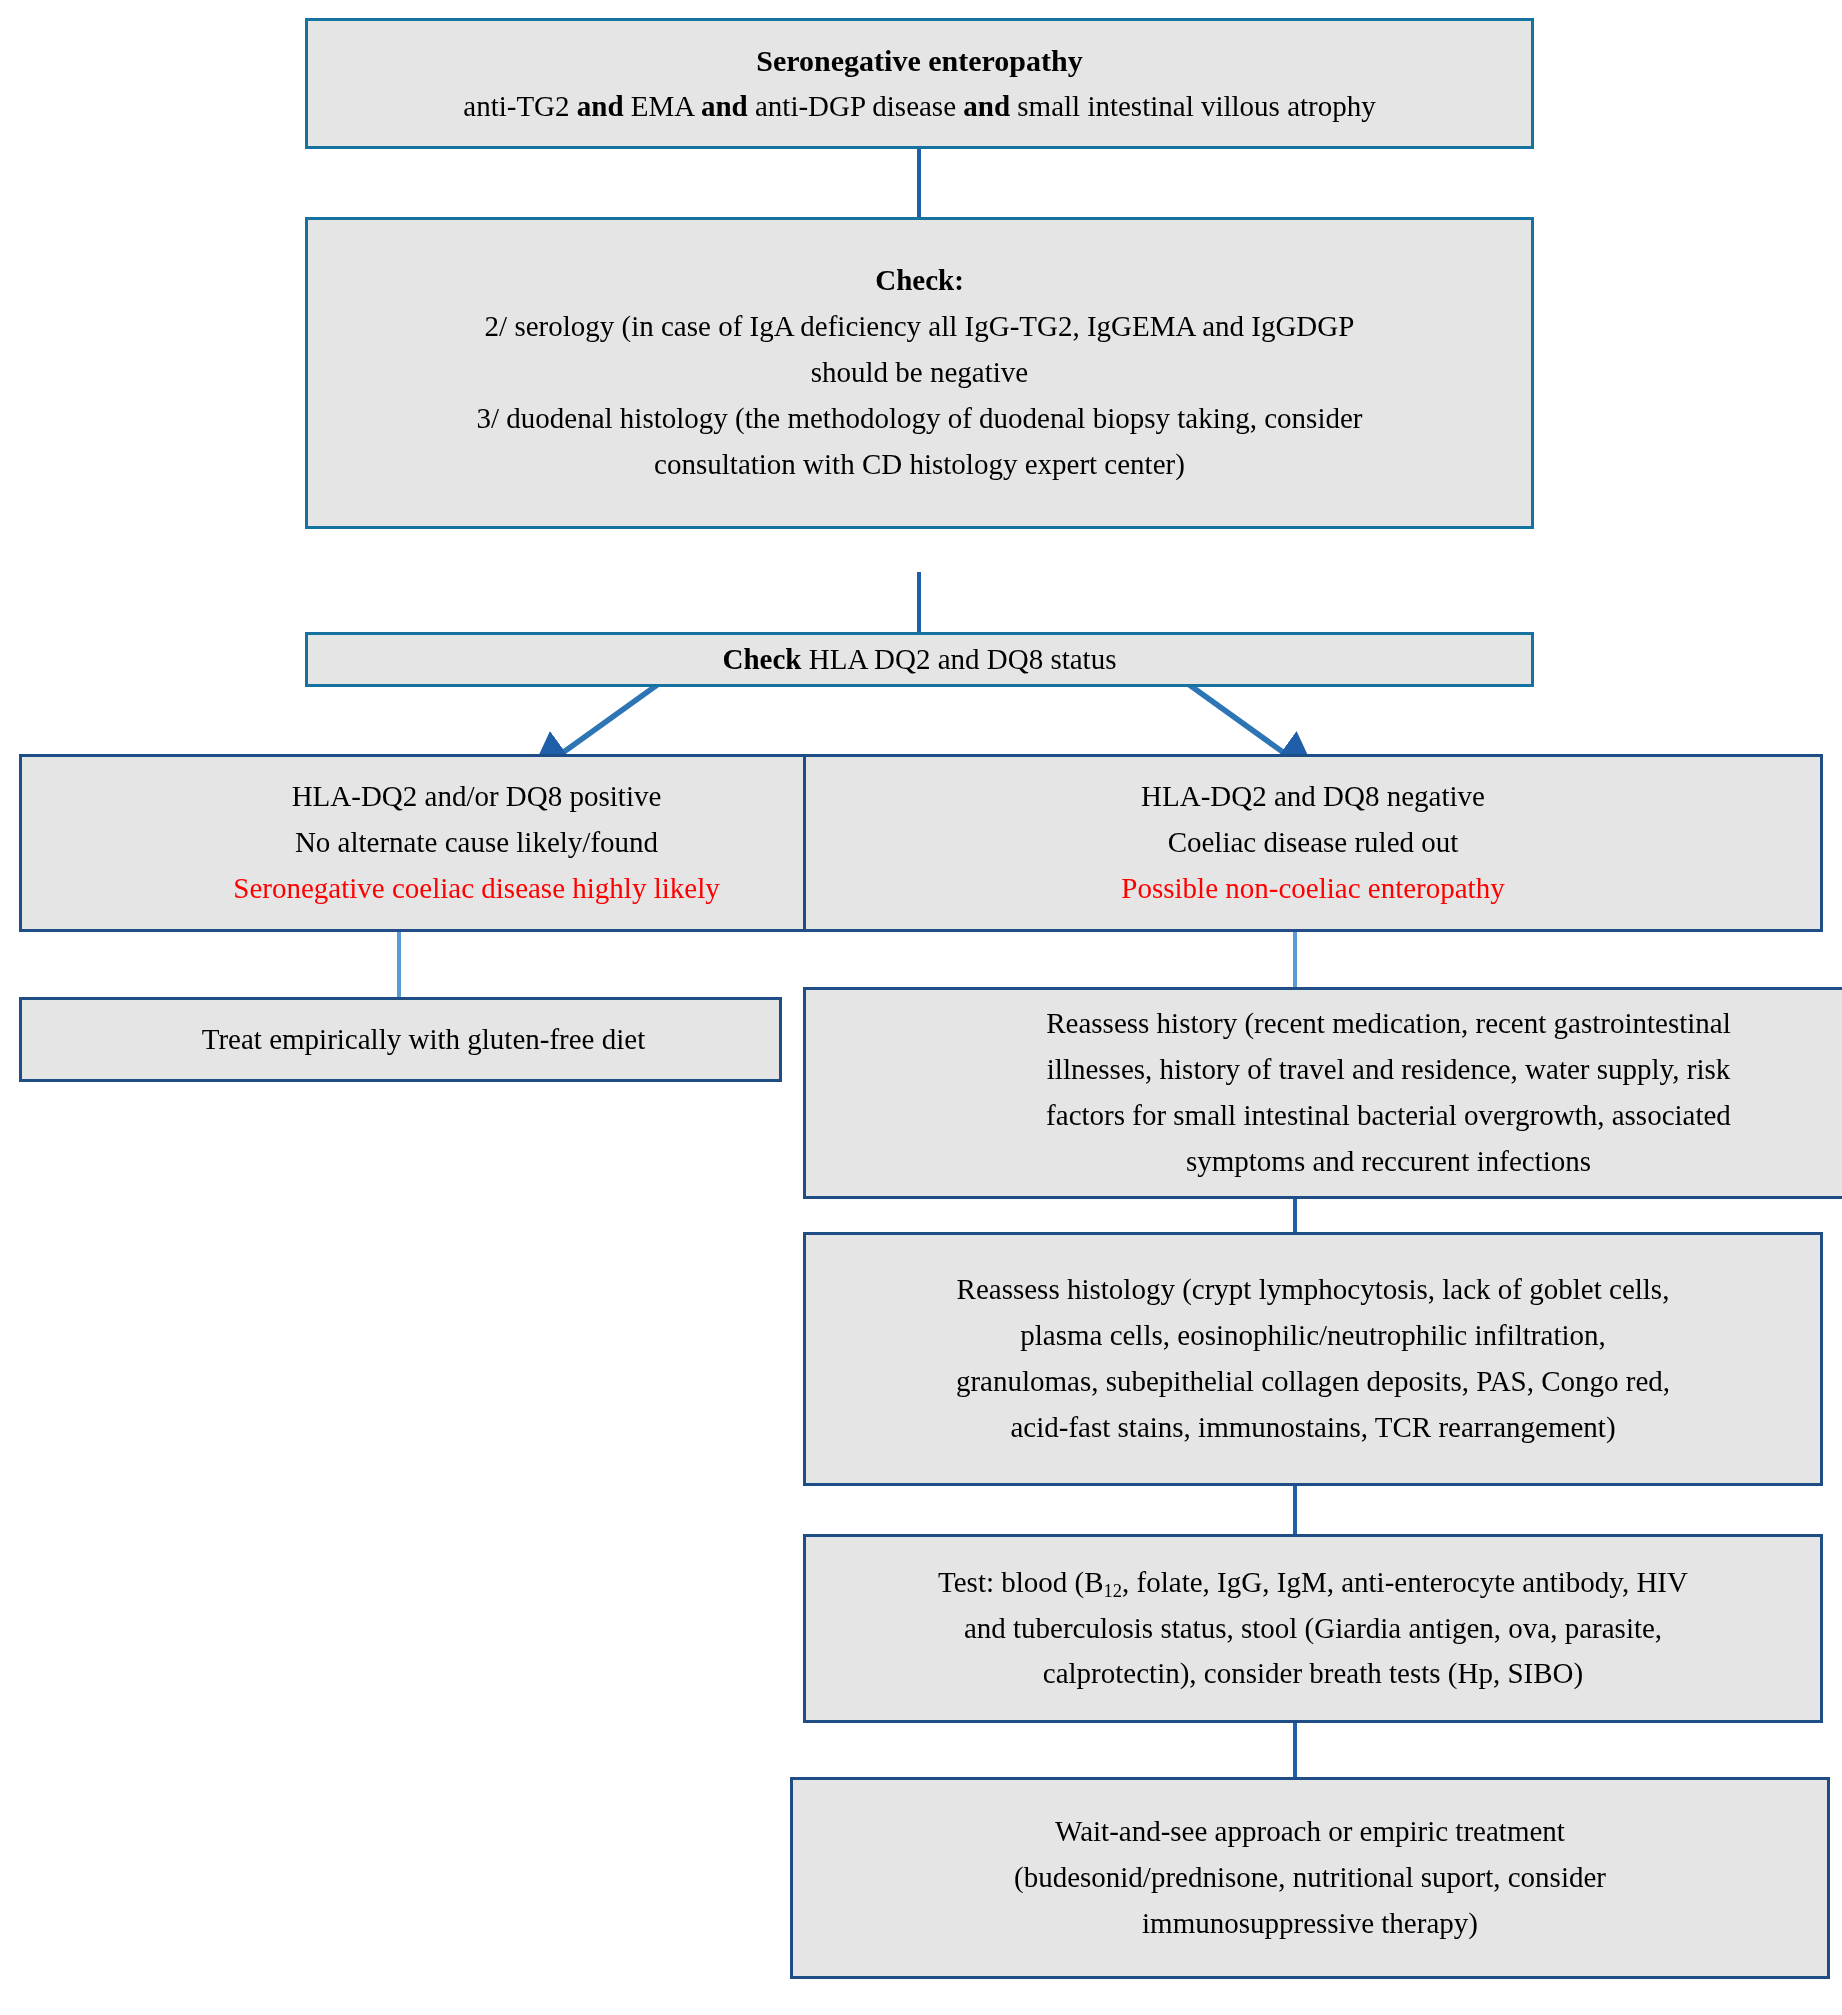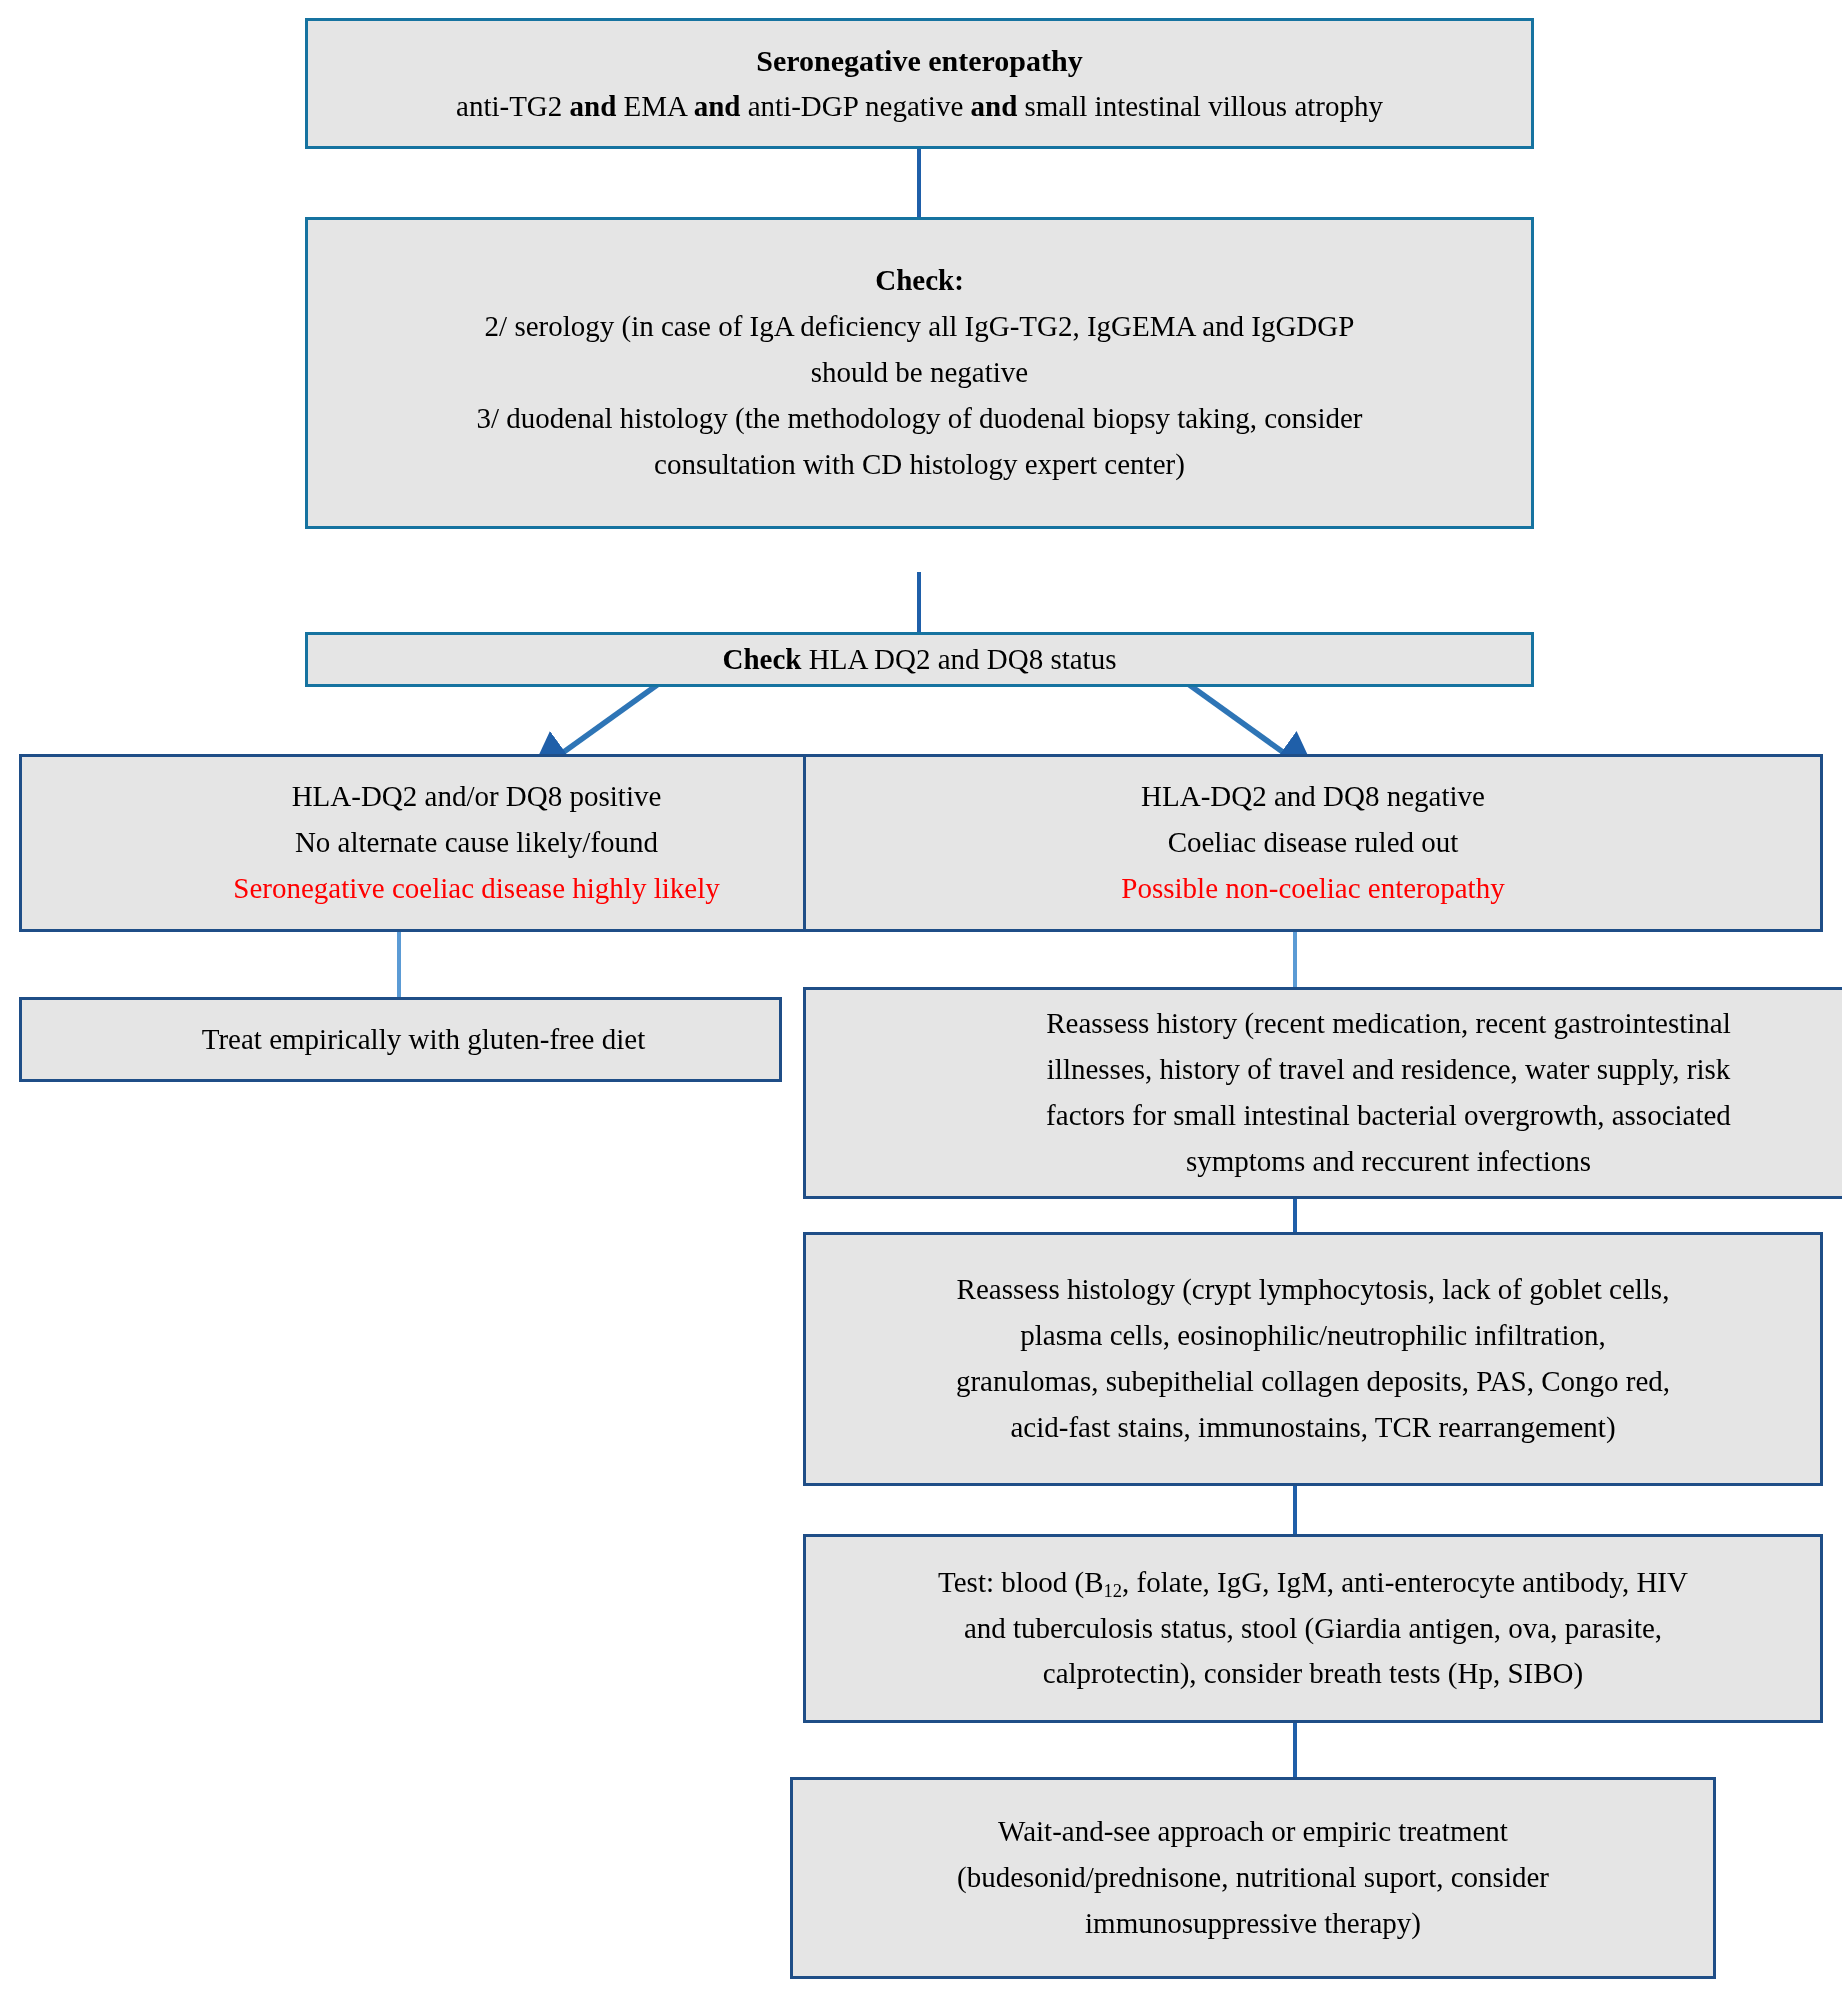--- a/index.html
+++ b/index.html
@@ -90,21 +90,21 @@
       <marker id="ah" markerWidth="9" markerHeight="9" refX="2.2" refY="4.5" orient="auto">
         <path d="M0,0 L8,4.5 L0,9 z" fill="#1F5FA9"></path>
       </marker>
     </defs>
     <line x1="1300" y1="1348" x2="1094" y2="1496" stroke="#2E75B6" stroke-width="11" marker-end="url(#ah)"></line>
     <line x1="2342" y1="1348" x2="2548" y2="1496" stroke="#2E75B6" stroke-width="11" marker-end="url(#ah)"></line>
   </svg>
 
   <div class="node teal" style="left:305px; top:18px; width:1229px; height:131px;">
     <span class="line t-lg b">Seronegative enteropathy</span>
-    <span class="line t-md"><span>anti-TG2 </span><span class="b">and</span><span> EMA </span><span class="b">and</span><span> anti-DGP negative </span><span class="b">and</span><span> small intestinal villous atrophy</span></span>
+    <span class="line t-md"><span>anti-TG2 </span><span class="b">and</span><span> EMA </span><span class="b">and</span><span> anti-DGP disease </span><span class="b">and</span><span> small intestinal villous atrophy</span></span>
   </div>
 
   <div class="node teal" style="left:305px; top:217px; width:1229px; height:312px; padding:9px 20px;">
     <span class="line t-md b">Check:</span>
     <span class="line t-md">2/ serology (in case of IgA deficiency all IgG-TG2, IgGEMA and IgGDGP</span>
     <span class="line t-md">should be negative</span>
     <span class="line t-md">3/ duodenal histology (the methodology of duodenal biopsy taking, consider</span>
     <span class="line t-md">consultation with CD histology expert center)</span>
   </div>
 
@@ -141,20 +141,20 @@
     <span class="line t-md">granulomas, subepithelial collagen deposits, PAS, Congo red,</span>
     <span class="line t-md">acid-fast stains, immunostains, TCR rearrangement)</span>
   </div>
 
   <div class="node navy" style="left:803px; top:1534px; width:1020px; height:189px; padding:4px 16px;">
     <span class="line t-md"><span>Test: blood (B</span><sub>12</sub><span>, folate, IgG, IgM, anti-enterocyte antibody, HIV</span></span>
     <span class="line t-md">and tuberculosis status, stool (Giardia antigen, ova, parasite,</span>
     <span class="line t-md">calprotectin), consider breath tests (Hp, SIBO)</span>
   </div>
 
-  <div class="node navy" style="left:790px; top:1777px; width:926px; height:202px; padding:4px 16px;">
+  <div class="node navy" style="left:790px; top:1777px; width:1040px; height:202px; padding:4px 16px;">
     <span class="line t-md">Wait-and-see approach or empiric treatment</span>
     <span class="line t-md">(budesonid/prednisone, nutritional suport, consider</span>
     <span class="line t-md">immunosuppressive therapy)</span>
   </div>
 
 </div>
 
 
 </body></html>

